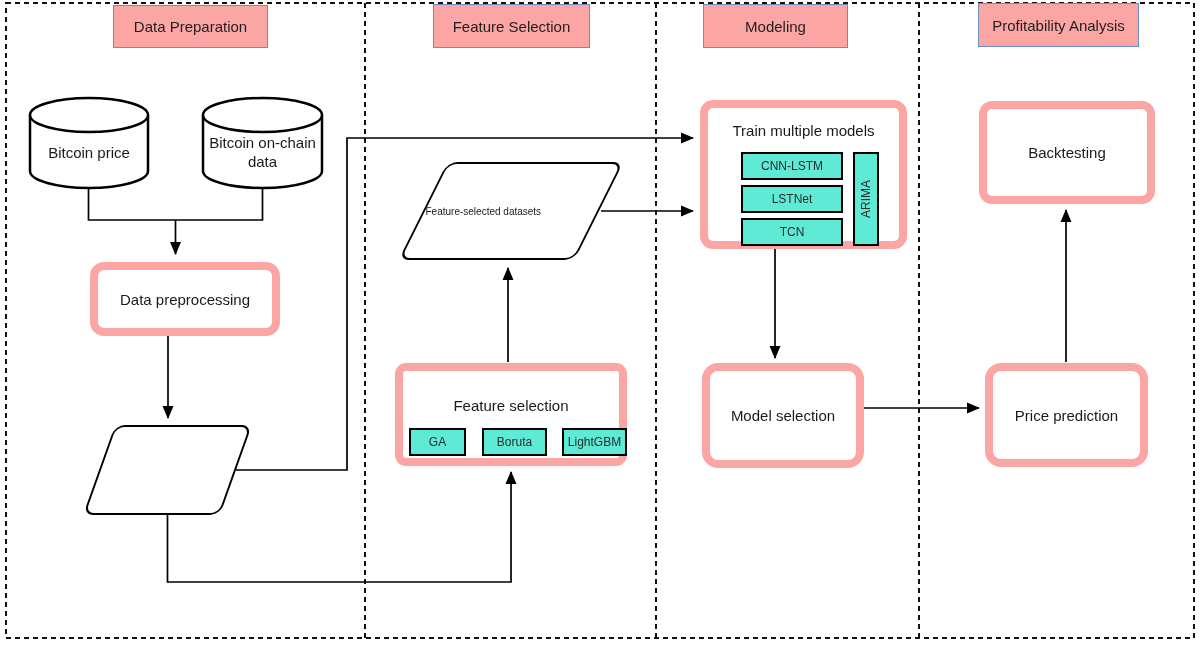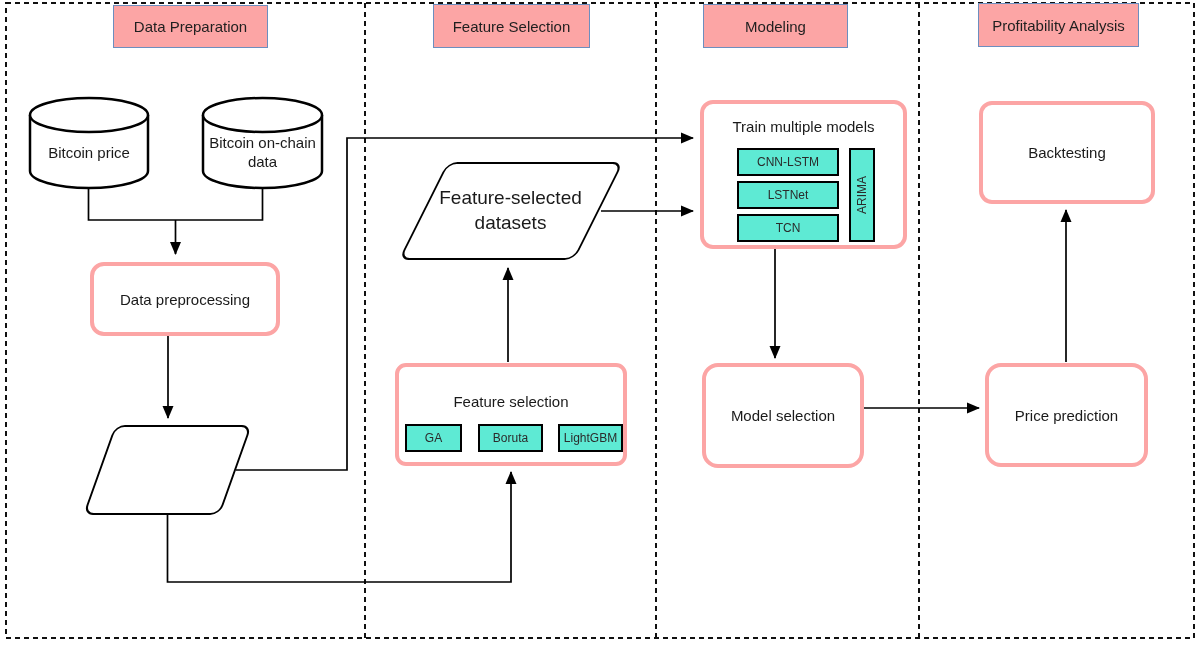--- a/index.html
+++ b/index.html
@@ -10,31 +10,31 @@
   #wires{position:absolute;left:0;top:0;width:1200px;height:645px;z-index:1;}
   .abs{position:absolute;box-sizing:border-box;}
   
   .phase{
     z-index:3;background:#fca5a5;border:1.6px solid #6c8ebf;
     display:flex;align-items:center;justify-content:center;
     font-size:15px;color:#1f1f1f;text-align:center;
   }
   
   .node{
-    z-index:3;background:#ffffff;border:4px solid #fca5a5;border-radius:14px;
+    z-index:3;background:#ffffff;border:8px solid #fca5a5;border-radius:14px;
     display:flex;align-items:center;justify-content:center;
     font-size:15px;text-align:center;
   }
   
   .para{
     z-index:2;background:#ffffff;border:2.5px solid #000000;border-radius:10px;
   }
   .para-label{
     z-index:3;display:flex;align-items:center;justify-content:center;
-    font-size:19px;text-align:center;line-height:1.3;
+    font-size:10px;text-align:left;line-height:1.3;
   }
   
   .cyl-label{
     z-index:3;display:flex;align-items:center;justify-content:center;
     font-size:15px;text-align:center;line-height:1.3;
   }
   
   .mini{
     position:absolute;box-sizing:border-box;background:#5eead4;border:2px solid #000000;
     display:flex;align-items:center;justify-content:center;

